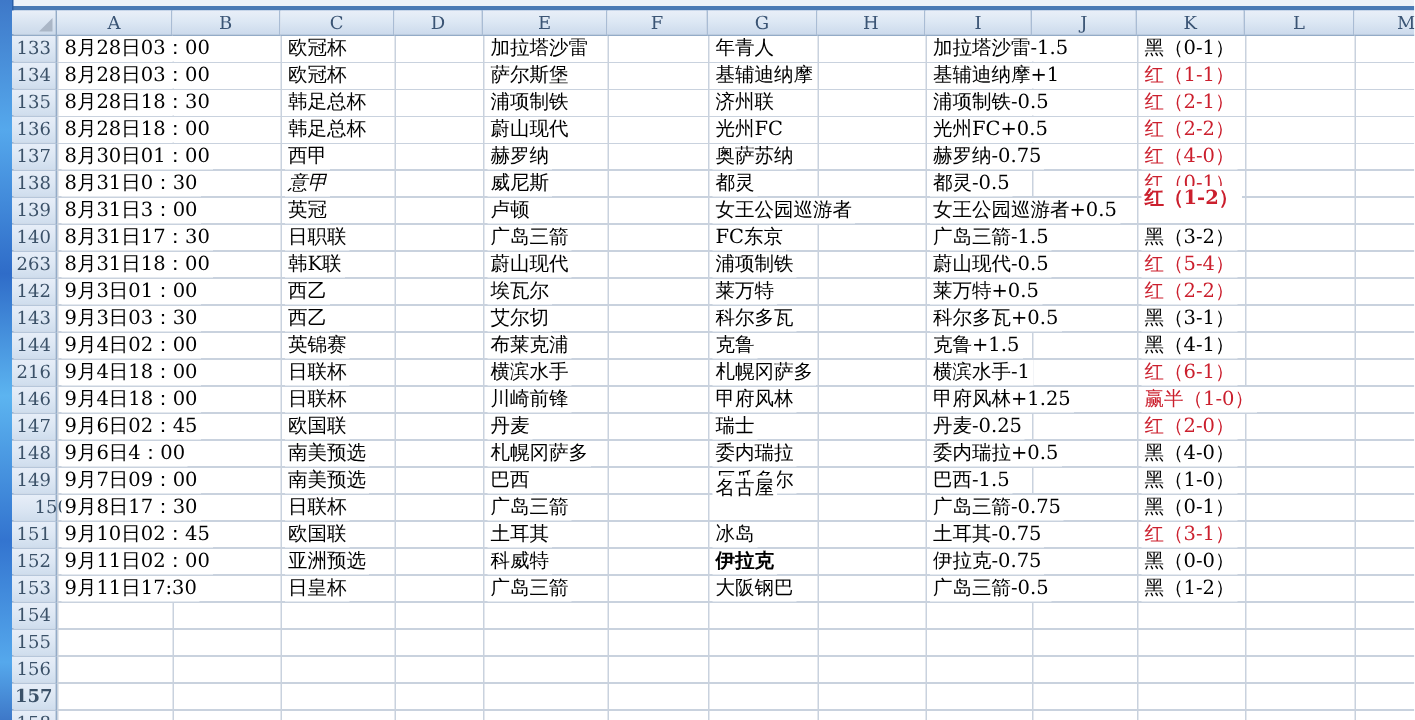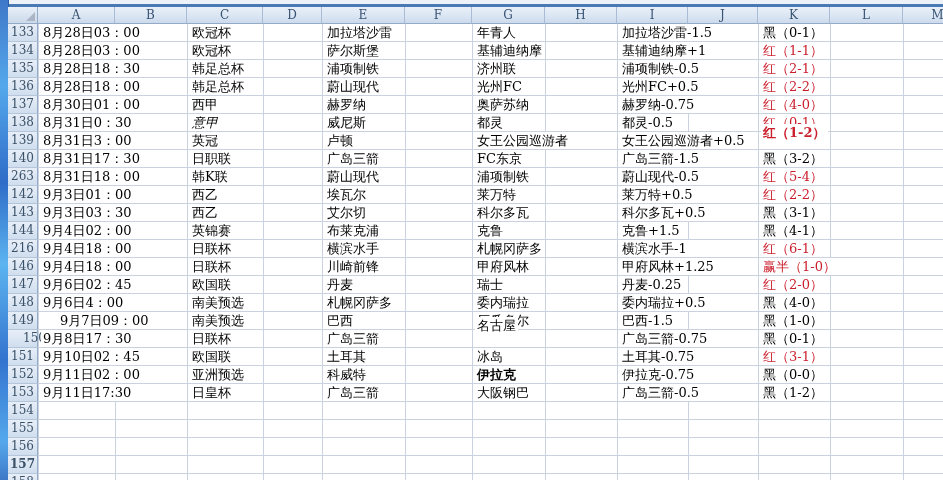--- a/index.html
+++ b/index.html
@@ -189,21 +189,21 @@
       <div class="cell" style="left: 620px; top: 276px;">丹麦-0.25</div>
       <div class="cell red" style="left: 761px; top: 276px;">红（2-0）</div>
       <div class="row-hdr" style="top: 294px;">148</div>
       <div class="cell" style="left: 41px; top: 294px;">9月6日4：00</div>
       <div class="cell" style="left: 190px; top: 294px;">南美预选</div>
       <div class="cell" style="left: 325px; top: 294px;">札幌冈萨多</div>
       <div class="cell" style="left: 475px; top: 294px;">委内瑞拉</div>
       <div class="cell" style="left: 620px; top: 294px;">委内瑞拉+0.5</div>
       <div class="cell black" style="left: 761px; top: 294px;">黑（4-0）</div>
       <div class="row-hdr" style="top: 312px;">149</div>
-      <div class="cell" style="left: 58px; top: 312px;">9月7日09：00</div>
+      <div class="cell" style="left: 41px; top: 312px;">9月7日09：00</div>
       <div class="cell" style="left: 190px; top: 312px;">南美预选</div>
       <div class="cell" style="left: 325px; top: 312px;">巴西</div>
       <div class="cell" style="left: 475px; top: 312px;">厄瓜多尔</div>
       <div class="cell" style="left: 620px; top: 312px;">巴西-1.5</div>
       <div class="cell black" style="left: 761px; top: 312px;">黑（1-0）</div>
       <div class="row-hdr" style="top: 330px; padding-left: 15px;">150</div>
       <div class="cell" style="left: 41px; top: 330px;">9月8日17：30</div>
       <div class="cell" style="left: 190px; top: 330px;">日联杯</div>
       <div class="cell" style="left: 325px; top: 330px;">广岛三箭</div>
       <div class="cell" style="left: 475px; top: 317px;">名古屋</div>

